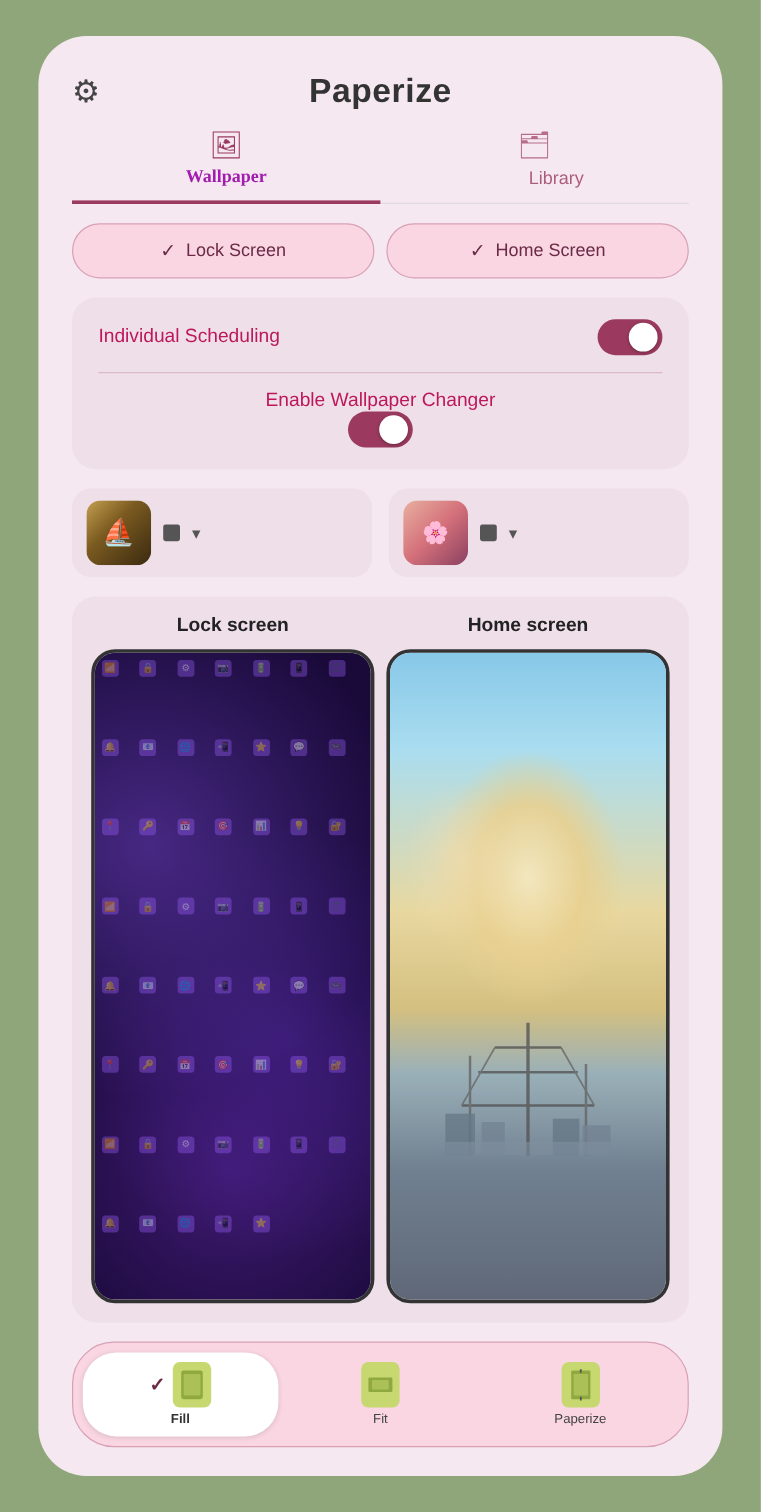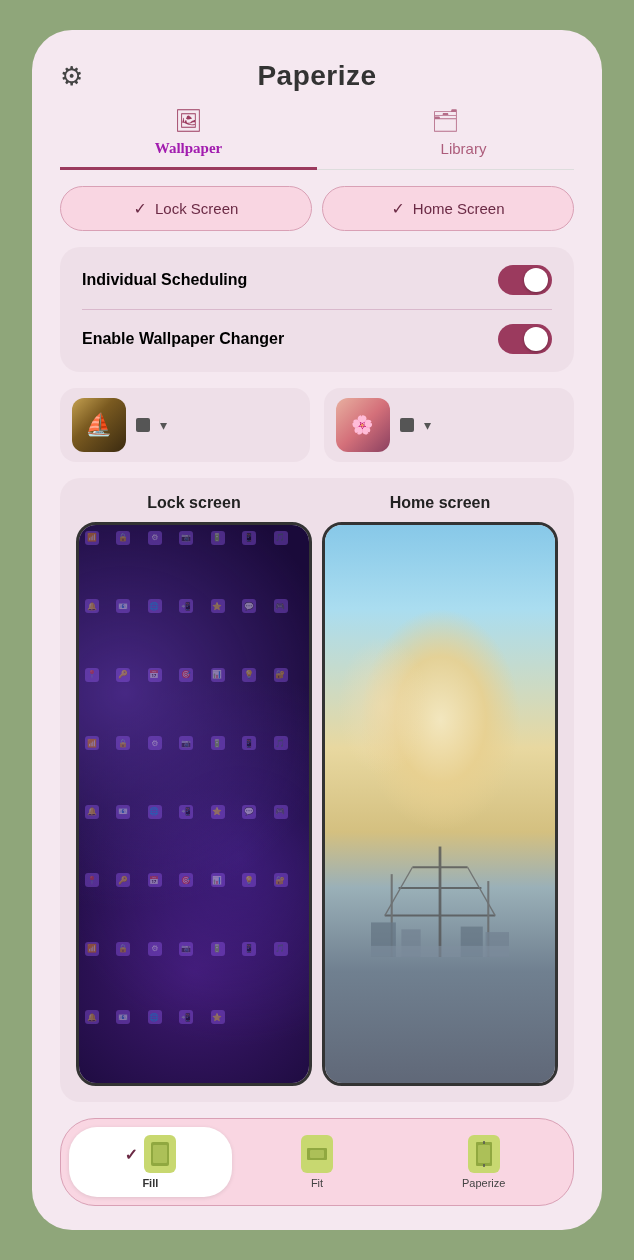--- a/index.html
+++ b/index.html
@@ -105,25 +105,26 @@
       gap: 14px;
     }
     .setting-row {
       display: flex;
       align-items: center;
       justify-content: space-between;
     }
     .setting-row + .setting-row {
       border-top: 1px solid #d9b8cc;
       padding-top: 14px;
+      flex-direction: column;
     }
     .setting-label {
       font-size: 16px;
-      color: #000000;
-      font-weight: 700;
+      color: #be185d;
+      font-weight: 400;
     }
     
     .toggle {
       width: 54px;
       height: 30px;
       background: #9b3a5e;
       border-radius: 15px;
       position: relative;
       cursor: pointer;
       flex-shrink: 0;

